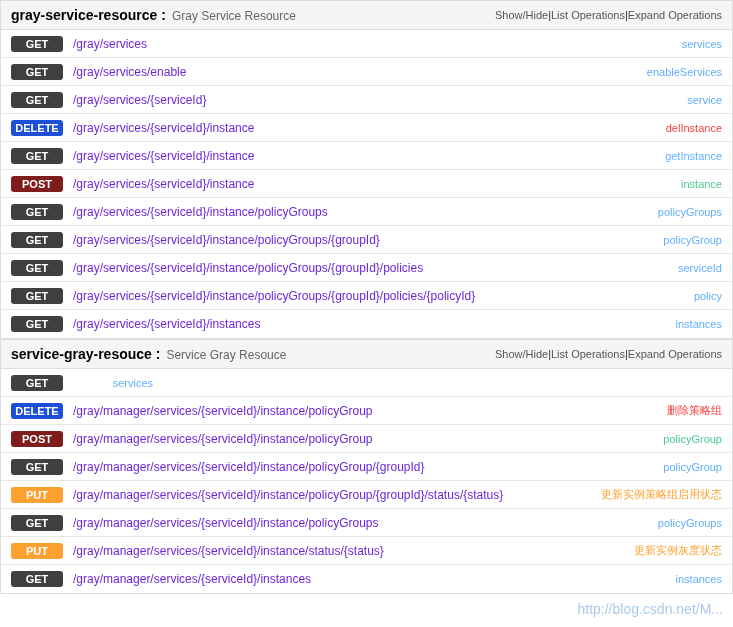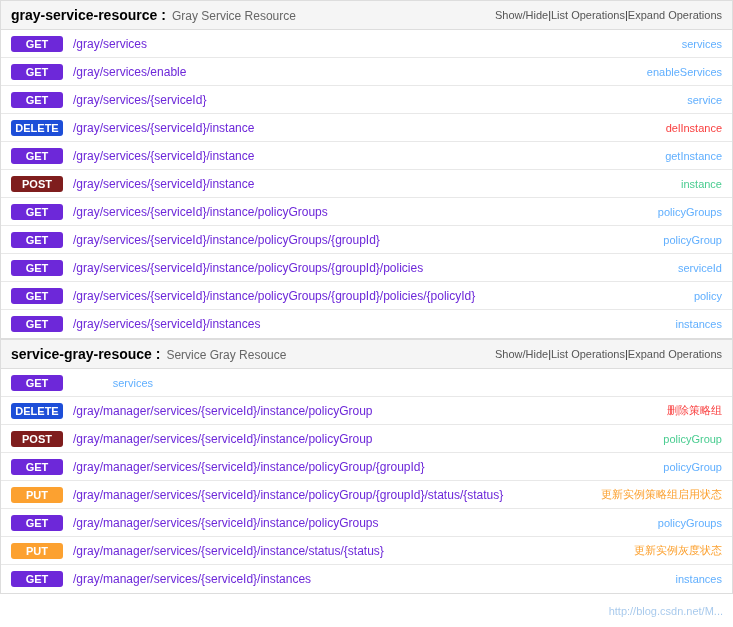--- a/index.html
+++ b/index.html
@@ -64,21 +64,21 @@
       min-width: 52px;
       text-align: center;
       padding: 2px 4px;
       font-size: 11px;
       font-weight: bold;
       color: #fff;
       border-radius: 3px;
       margin-right: 10px;
       flex-shrink: 0;
     }
-    .method-get { background: #6d28d9; }
+    .method-get { background: #404040; }
     .method-post { background: #7f1d1d; }
     .method-delete { background: #1d4ed8; }
     .method-put { background: #fca130; }
     .api-path {
       flex: 1;
       font-size: 12px;
       color: #6d28d9;
     }
     .api-tag {
       font-size: 11px;
@@ -86,21 +86,21 @@
       text-align: right;
       min-width: 80px;
     }
     .api-tag-red { color: #f93e3e; }
     .api-tag-green { color: #49cc90; }
     .api-tag-orange { color: #fca130; }
     .watermark {
       position: fixed;
       bottom: 10px;
       right: 10px;
-      font-size: 11px;
+      font-size: 14px;
       color: rgba(0,100,200,0.35);
       pointer-events: none;
     }
   </style>
 </head>
 <body>
 
 <div id="app">
     <div class="section">
       <div class="section-header">

